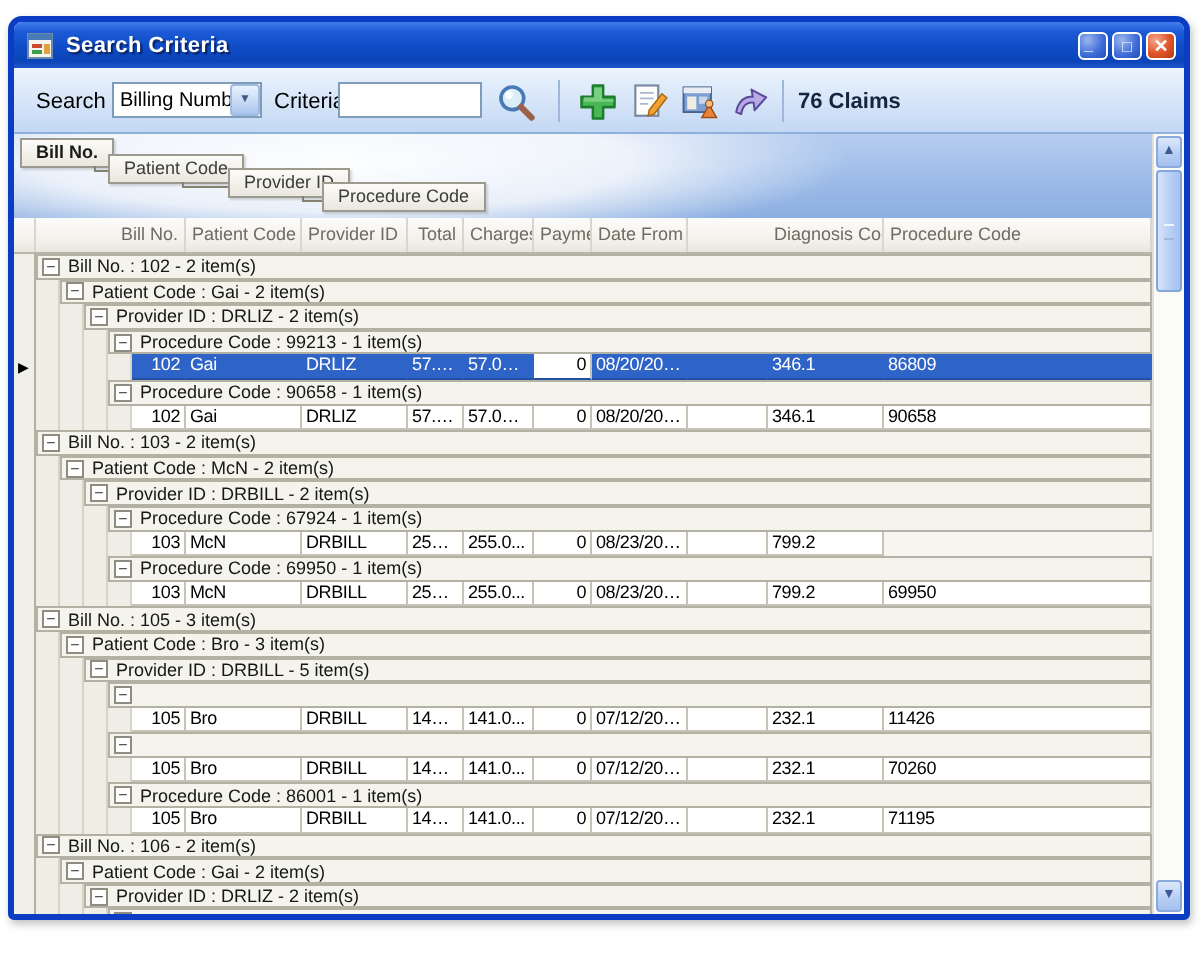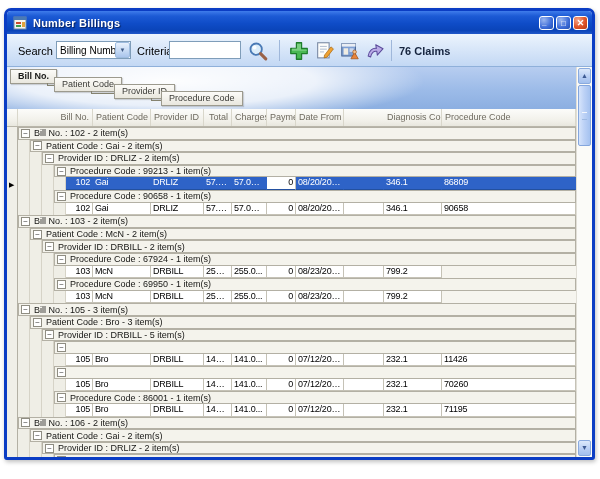--- a/index.html
+++ b/index.html
@@ -158,21 +158,21 @@
 <div class="window">
 
   <div class="titlebar">
     <svg class="title-icon" viewBox="0 0 16 16">
       <rect x="1" y="2" width="12" height="12" fill="#f6f4ee" stroke="#6f8aa8"></rect>
       <rect x="1" y="2" width="12" height="3" fill="#4a7ab5"></rect>
       <rect x="3" y="7" width="5" height="2" fill="#c94a2e"></rect>
       <rect x="3" y="10" width="5" height="2" fill="#3f9e4d"></rect>
       <rect x="9" y="7" width="3" height="5" fill="#e0a23c"></rect>
     </svg>
-    <span class="title-text">Number Billings</span>
+    <span class="title-text">Search Criteria</span>
     <div class="win-buttons">
       <div class="wbtn min">
           <span>_</span>
         </div>
       <div class="wbtn max"><span>□</span></div>
       <div class="wbtn close">✕</div>
     </div>
   </div>
 
   <div class="toolbar">
@@ -373,20 +373,21 @@
               <div class="gutter" style="width: 48px;"></div>
               <div class="cell r" style="width: 27px;">103</div>
               <div class="cell" style="width: 58px;">McN</div>
               <div class="cell" style="width: 53px;">DRBILL</div>
               <div class="cell" style="width: 28px;">255.0...</div>
               <div class="cell" style="width: 35px;">255.0...</div>
               <div class="cell r" style="width: 29px;">0</div>
               <div class="cell" style="width: 48px;">08/23/2004</div>
               <div class="cell" style="width: 40px;"></div>
               <div class="cell" style="width: 58px;">799.2</div>
+              <div class="cell" style="width: 134px;">69950</div>
             </div>
             <div class="grow">
               <div class="gutter" style="width: 0px;"></div>
               <div class="gbar">
                 <span class="minusbox">−</span>
                 <span>Bill No. : 105 - 3 item(s)</span>
               </div>
             </div>
             <div class="grow">
               <div class="gutter" style="width: 12px;"></div>

